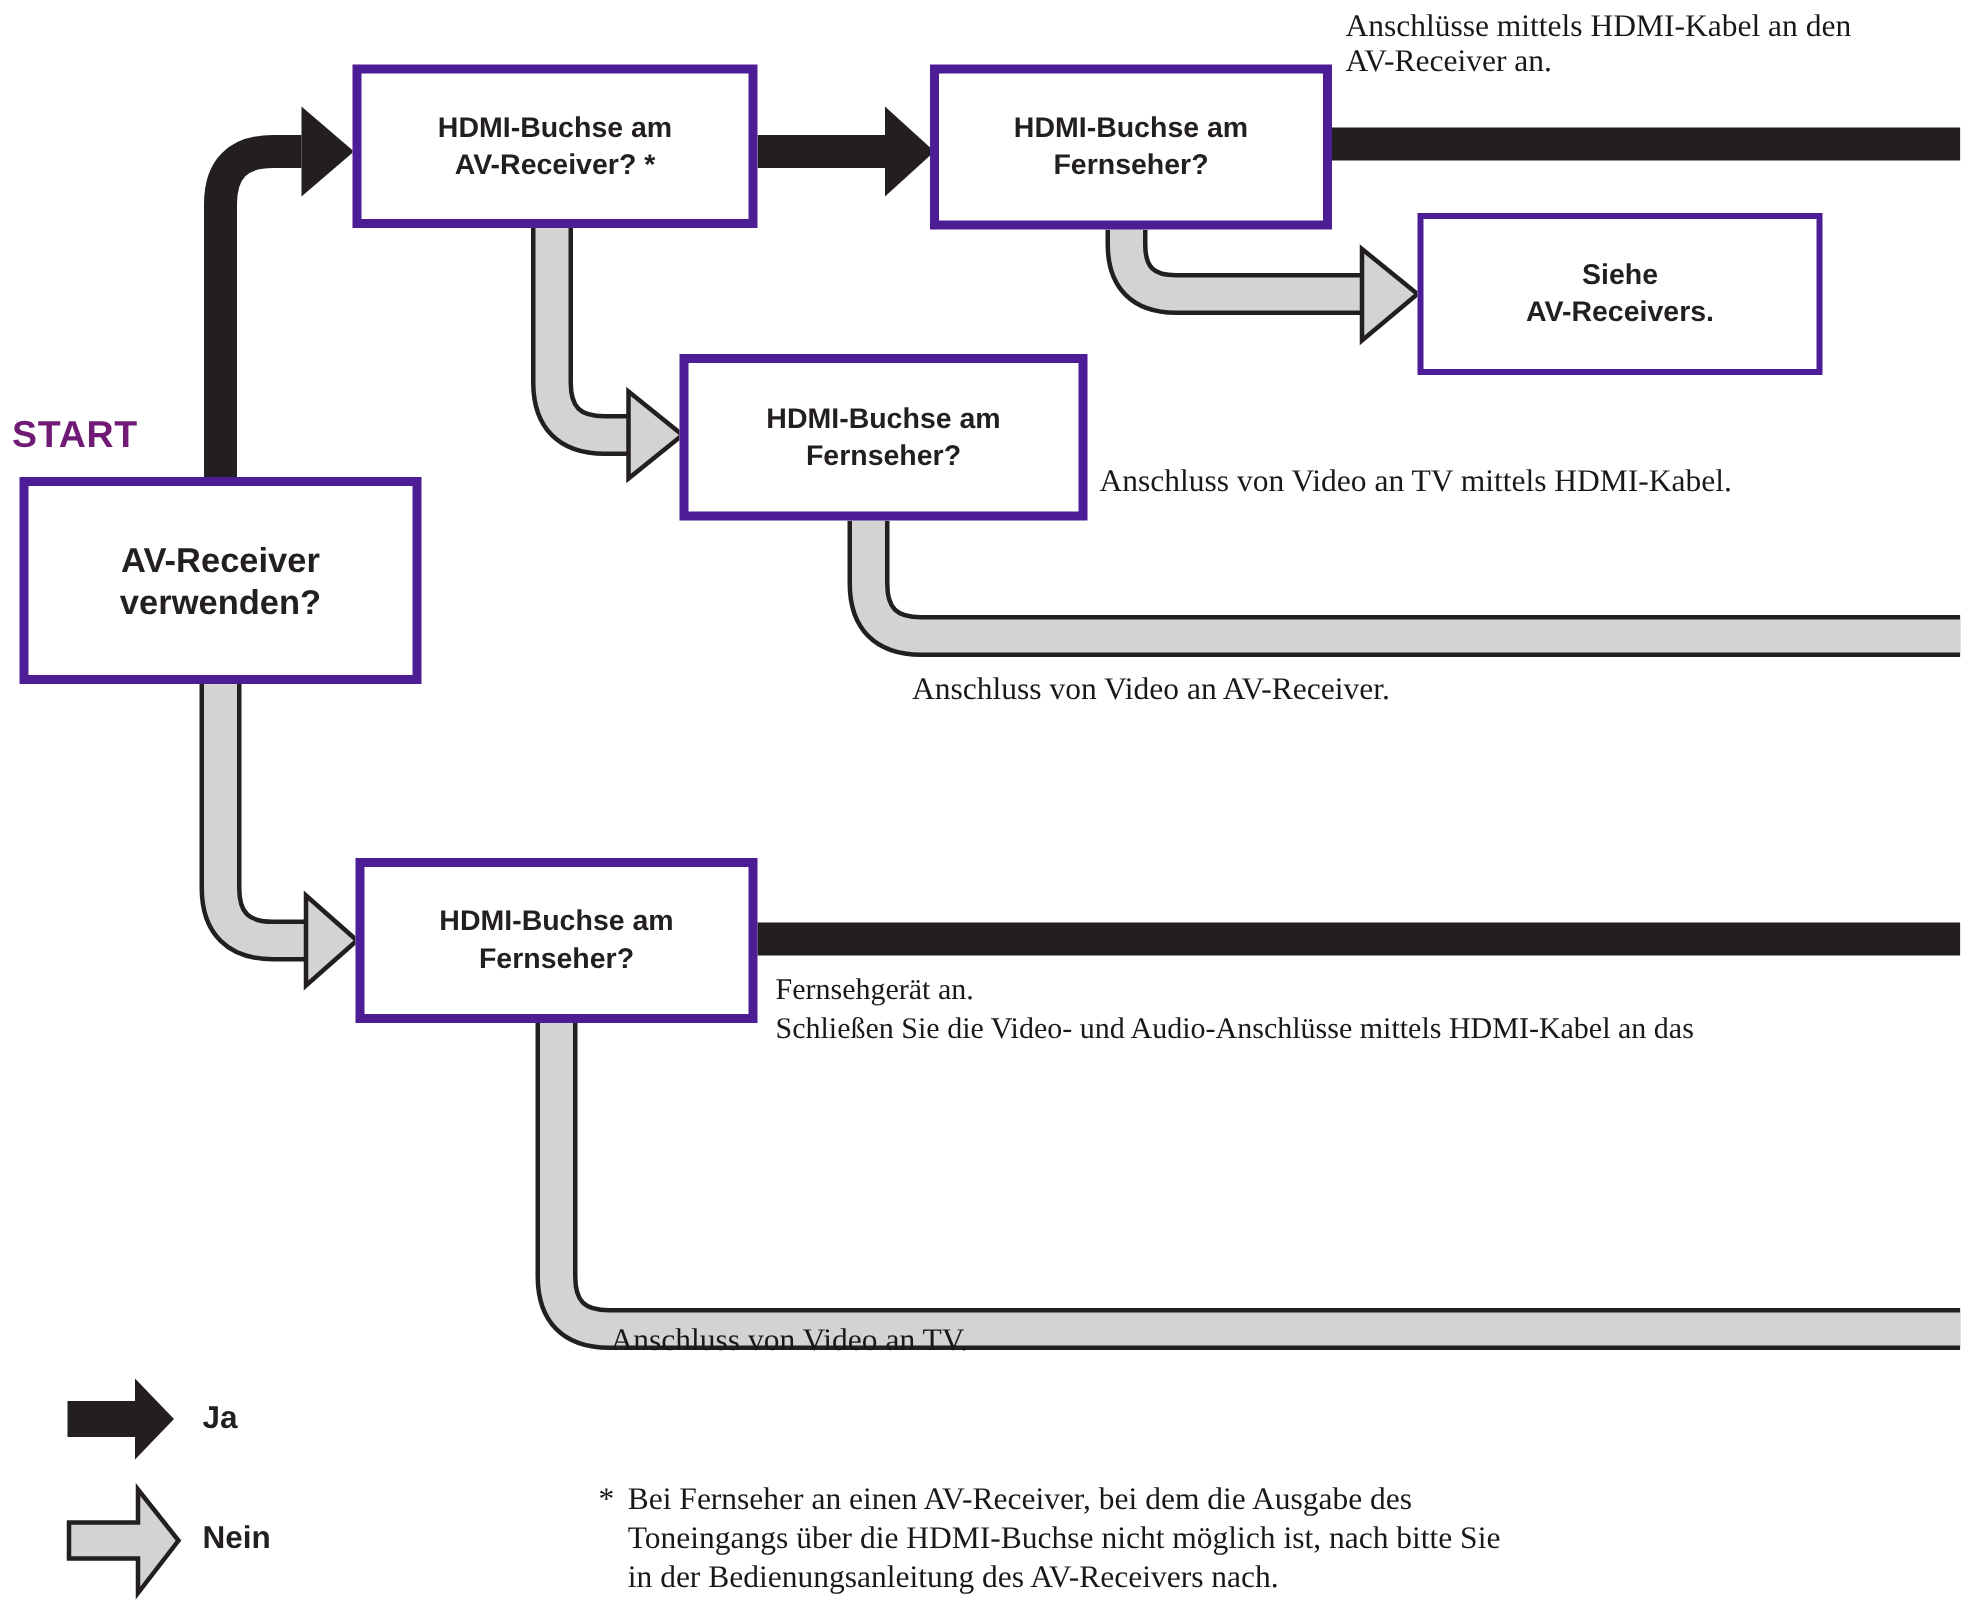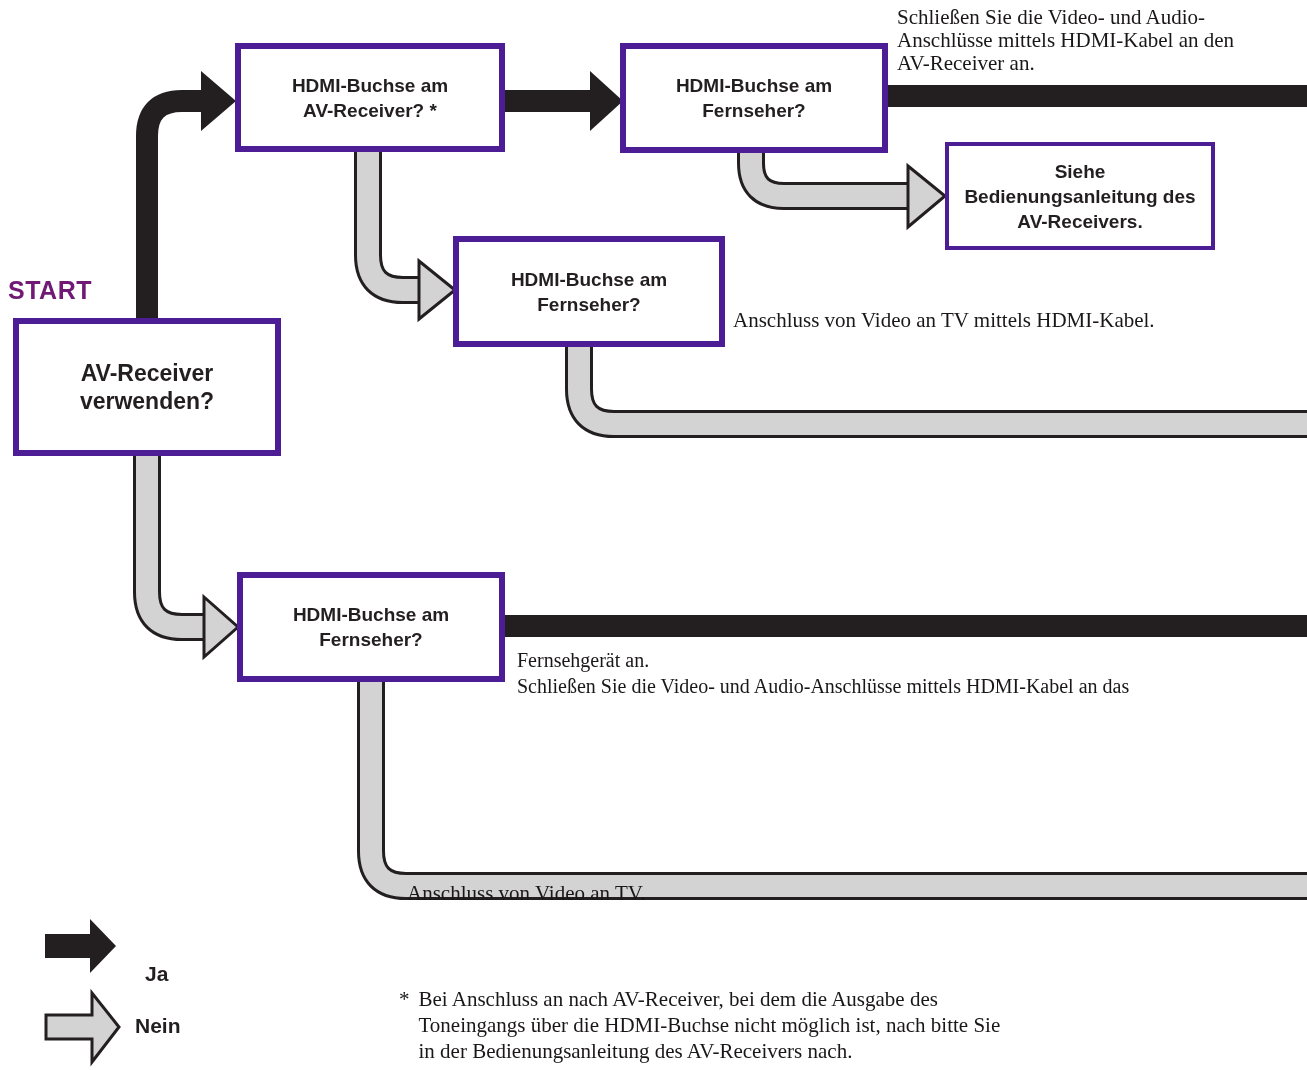--- a/index.html
+++ b/index.html
@@ -110,61 +110,60 @@
     <span>AV-Receiver? *</span>
   </div>
 
   <div class="dbox" style="left:620px;top:43px;width:268px;height:110px;">
     <span>HDMI-Buchse am</span>
     <span>Fernseher?</span>
   </div>
 
   <div class="dbox thick" style="left:945px;top:142px;width:270px;height:108px;">
     <span>Siehe</span>
-    <span>Bedienungsanleitung des</span>
     <span>AV-Receivers.</span>
   </div>
 
   <div class="dbox" style="left:453px;top:236px;width:272px;height:111px;">
     <span>HDMI-Buchse am</span>
     <span>Fernseher?</span>
   </div>
 
   <div class="dbox big" style="left:13px;top:318px;width:268px;height:138px;">
     <span>AV-Receiver verwenden?</span>
   </div>
 
   <div class="dbox" style="left:237px;top:572px;width:268px;height:110px;">
     <span>HDMI-Buchse am</span>
     <span>Fernseher?</span>
   </div>
 
   <div class="label-start" style="left:8px;top:276px;">START</div>
 
   <div class="serif-note" style="left:897px;top:6px;line-height:23px;">
-    <div>Schließen Sie die Video- und Audio-</div>
     <div>Anschlüsse mittels HDMI-Kabel an den</div>
     <div>AV-Receiver an.</div>
   </div>
 
   <div class="serif-note" style="left:733px;top:307px;">Anschluss von Video an TV mittels HDMI-Kabel.</div>
 
+  <div class="serif-note" style="left:608px;top:446px;">Anschluss von Video an AV-Receiver.</div>
 
   <div class="serif-note" style="left:517px;top:647px;font-size:20px;">
     <div>Fernsehgerät an.</div>
     <div>Schließen Sie die Video- und Audio-Anschlüsse mittels HDMI-Kabel an das</div>
   </div>
 
   <div class="serif-note" style="left:407px;top:839px;margin-top:41px;">Anschluss von Video an TV.</div>
 
-  <div class="legend-label" style="left:145px;top:934px;margin-top:28px;">Ja</div>
+  <div class="legend-label" style="left:135px;top:934px;">Ja</div>
   <div class="legend-label" style="left:135px;top:1014px;">Nein</div>
 
   <div class="footnote" style="left:399px;top:986px;">
     <span class="fn-marker">*</span>
     <div>
-      <div>Bei Anschluss an nach AV-Receiver, bei dem die Ausgabe des</div>
+      <div>Bei Fernseher an einen AV-Receiver, bei dem die Ausgabe des</div>
       <div>Toneingangs über die HDMI-Buchse nicht möglich ist, nach bitte Sie</div>
       <div>in der Bedienungsanleitung des AV-Receivers nach.</div>
     </div>
   </div>
 
 </div>
 
 </body></html>

